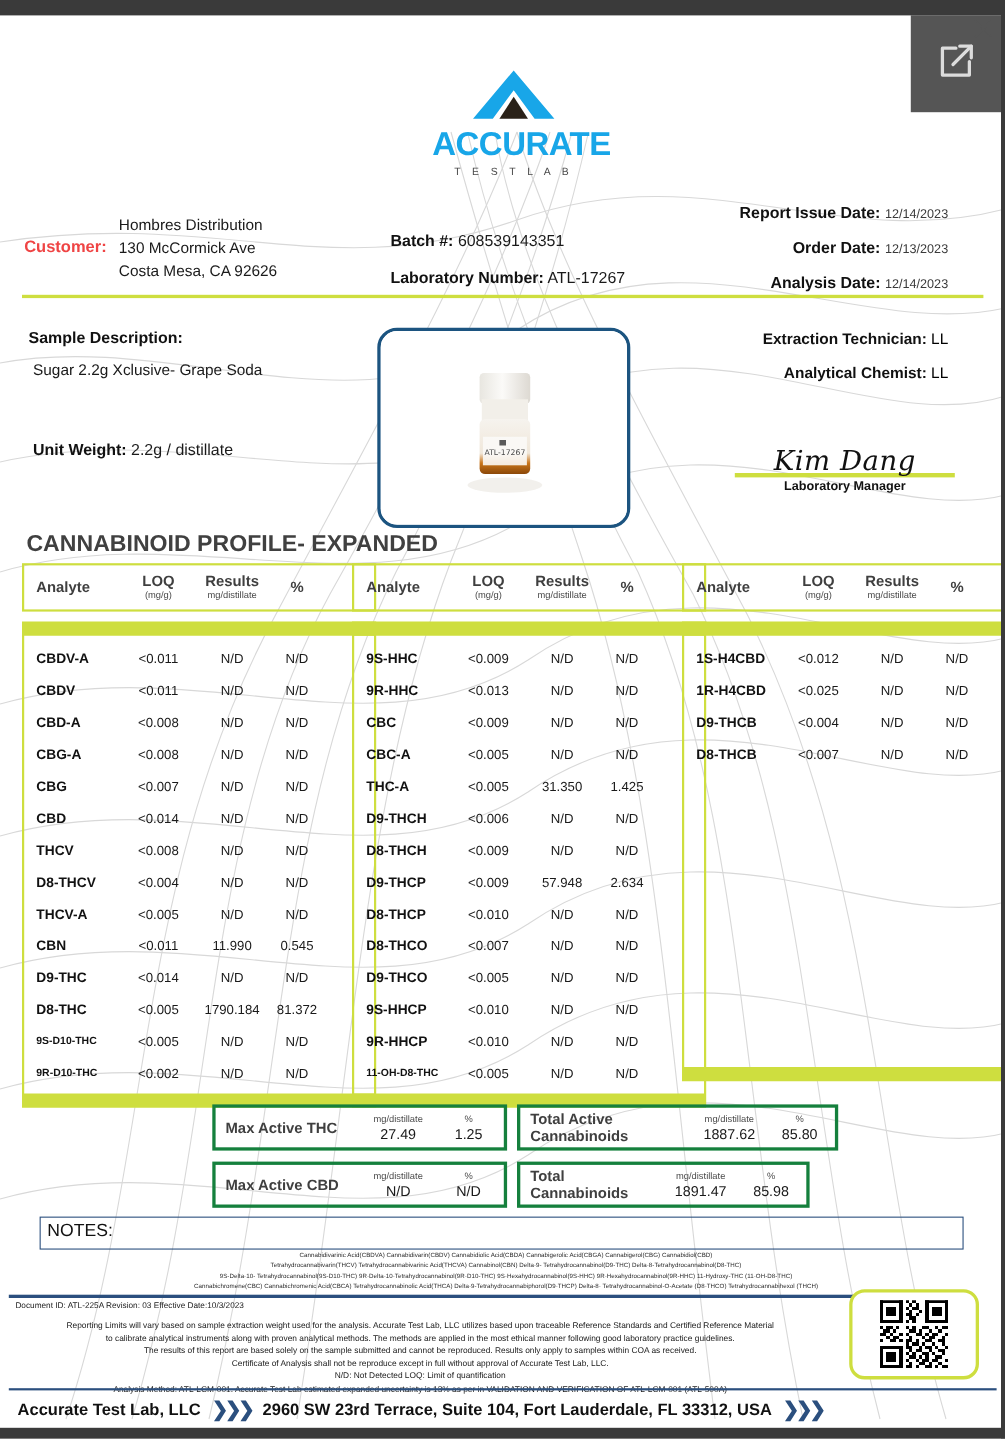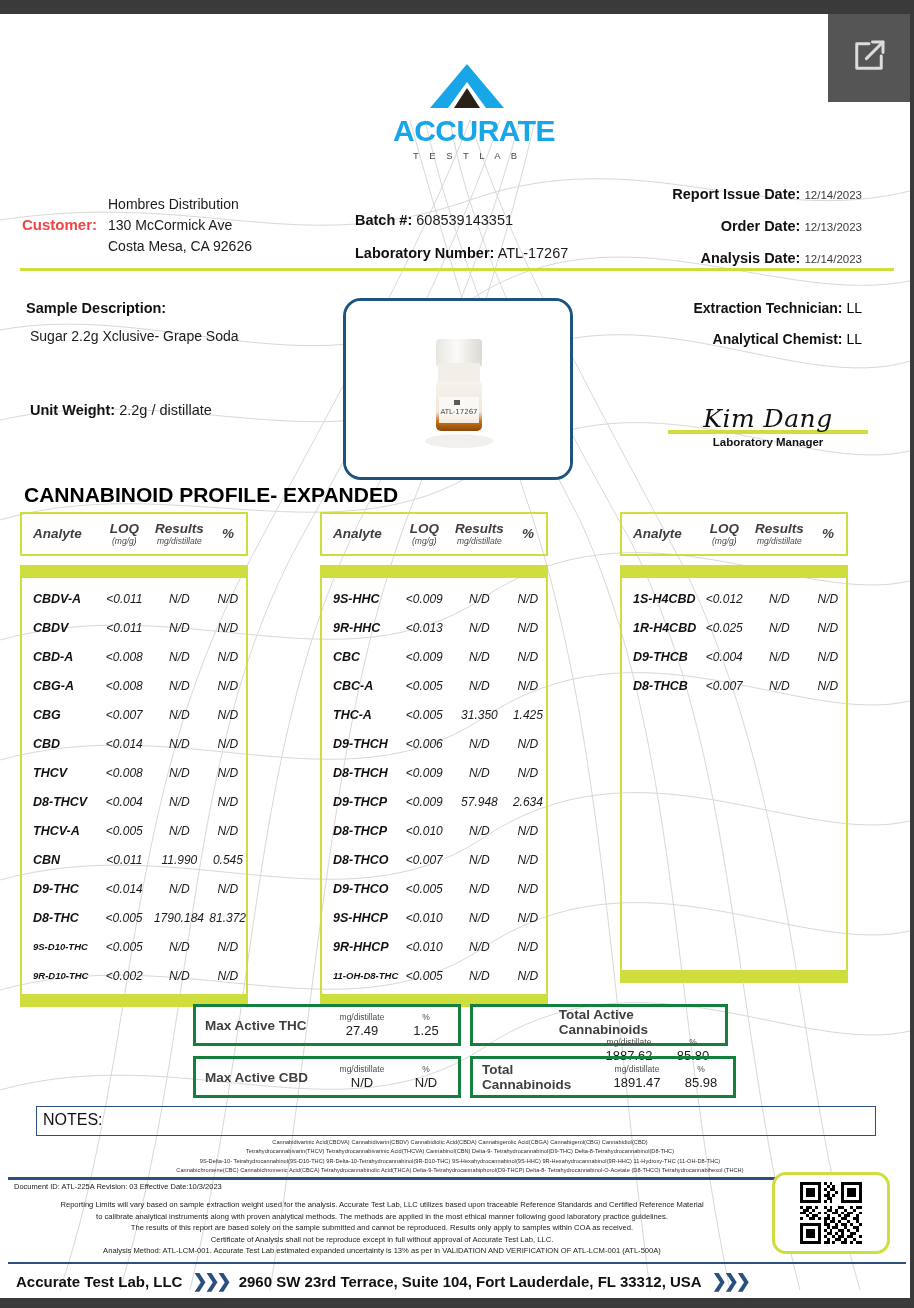--- a/index.html
+++ b/index.html
@@ -110,26 +110,26 @@
   .sig-name {
     font-family: "DejaVu Serif", serif; font-style: italic;
     font-size: 25px; color: #111; letter-spacing: .5px;
   }
   .sig-line { height: 4px; background: #cede3f; margin-top: -3px; }
   .sig-role { font-size: 11.5px; font-weight: 700; color: #111; margin-top: 2px; }
 
   
   .sect-title {
     position: absolute; top: 483px; left: 24px;
-    font-size: 21px; font-weight: 700; color: #000000; z-index: 5;
+    font-size: 21px; font-weight: 700; color: #404040; z-index: 5;
   }
 
   
   .tables { position: absolute; top: 512px; left: 0; width: 914px; z-index: 5; }
-  .tcol { position: absolute; top: 0; width: 228px; font-style: italic; }
+  .tcol { position: absolute; top: 0; width: 322px; }
   .tcol.c1 { left: 20px; }
   .tcol.c2 { left: 320px; }
   .tcol.c3 { left: 620px; }
 
   .thead {
     border: 2.5px solid #cede3f; background: transparent;
     height: 44px; display: flex; align-items: center;
   }
   .thead .h { text-align: center; }
   .thead .h.analyte { width: 92px; text-align: left; padding-left: 11px; }
@@ -169,21 +169,21 @@
   }
   .sbox .nums { margin-left: auto; display: flex; padding-right: 6px; }
   .sbox .nc { text-align: center; }
   .sbox .nc .u { font-size: 8.5px; color: #4a4a4a; line-height: 11px; }
   .sbox .nc .v { font-size: 13px; color: #1a1a1a; line-height: 15px; }
   .sbox .nc.mg { width: 76px; }
   .sbox .nc.pc { width: 52px; }
 
   .sbox.mthc { left: 193px; top: 0;   width: 268px; }
   .sbox.mcbd { left: 193px; top: 52px; width: 268px; }
-  .sbox.tac  { left: 470px; top: 0;   width: 258px; flex-direction: column; }
+  .sbox.tac  { left: 470px; top: 0;   width: 292px; }
   .sbox.tc   { left: 470px; top: 52px; width: 266px; }
 
   
   .notes {
     position: absolute; top: 1106px; left: 36px; width: 840px; height: 30px;
     border: 1.5px solid #2b4f7e; background: transparent; z-index: 5;
   }
   .notes .txt { font-size: 16px; color: #111; padding: 4px 0 0 6px; }
 
   .legend {
@@ -721,20 +721,21 @@
   </div>
 
   <div class="blue-rule"></div>
   <div class="docid">Document ID: ATL-225A   Revision: 03   Effective Date:10/3/2023</div>
 
   <div class="disclaimer">
     <div>Reporting Limits will vary based on sample extraction weight used for the analysis. Accurate Test Lab, LLC utilizes based upon traceable Reference Standards and Certified Reference Material</div>
     <div>to calibrate analytical instruments along with proven analytical methods. The methods are applied in the most ethical manner following good laboratory practice guidelines.</div>
     <div>The results of this report are based solely on the sample submitted and cannot be reproduced. Results only apply to samples within COA as received.</div>
     <div>Certificate of Analysis shall not be reproduce except in full without approval of Accurate Test Lab, LLC.</div>
+    <div>N/D: Not Detected   LOQ: Limit of quantification</div>
     <div>Analysis Method: ATL-LCM-001.   Accurate Test Lab estimated expanded uncertainty is 13% as per in VALIDATION AND VERIFICATION OF ATL-LCM-001 (ATL-500A)</div>
   </div>
 
   <div class="qrbox">
     <svg width="62" height="62" viewBox="0 0 21 21" shape-rendering="crispEdges">
       <rect width="21" height="21" fill="#fff"></rect>
       <g fill="#000">
         <rect x="0" y="0" width="7" height="1"></rect>
           <rect x="0" y="6" width="7" height="1"></rect>
         <rect x="0" y="0" width="1" height="7"></rect>

